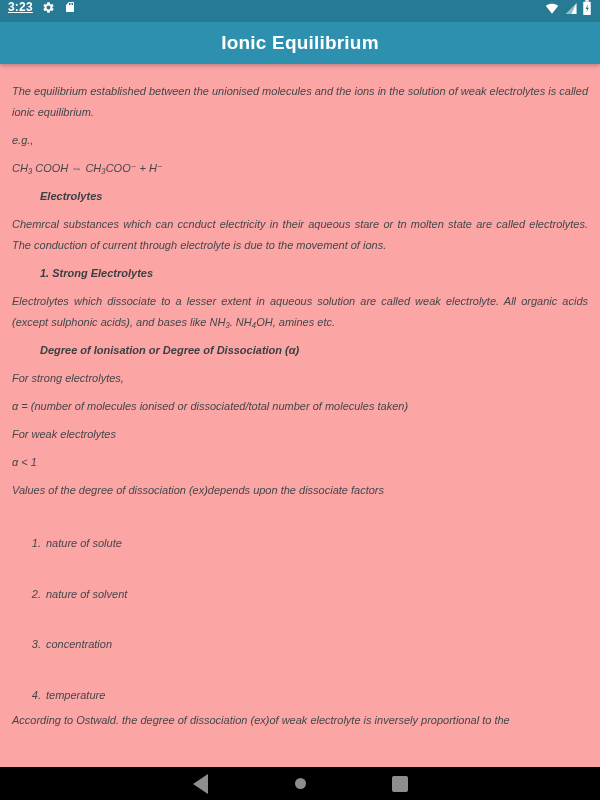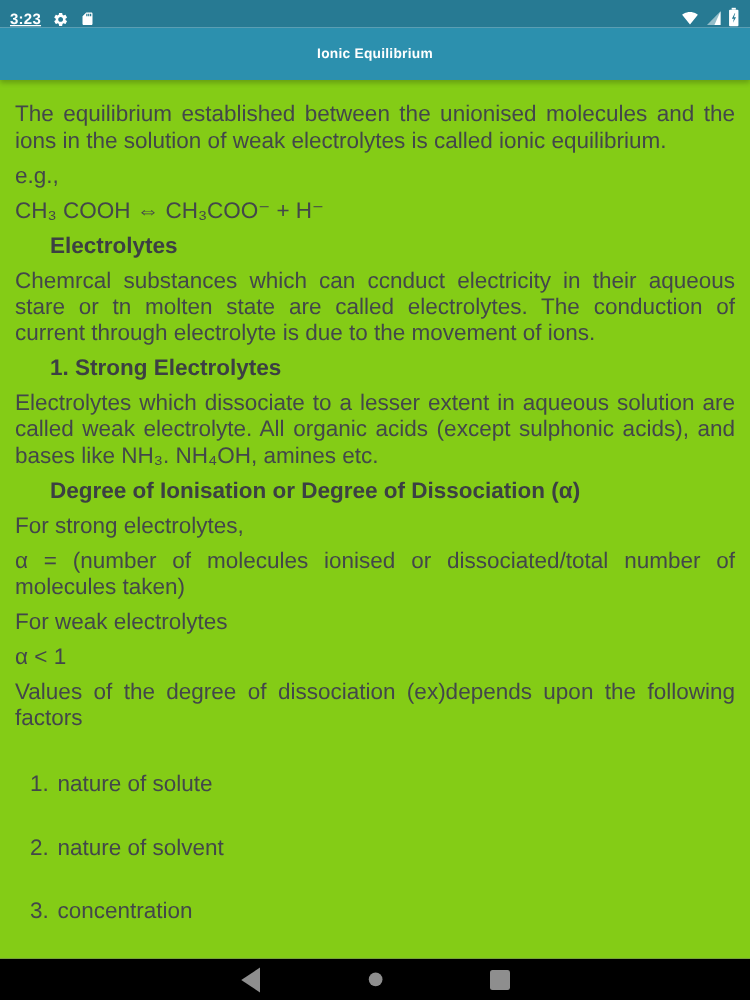--- a/index.html
+++ b/index.html
@@ -4,40 +4,40 @@
 <style>
   html,body{margin:0;padding:0;background:#e8e8e8;}
   .screen{
     position:relative;width:600px;height:800px;margin:0 auto;
     background:#ffffff;overflow:hidden;
     font-family:"Liberation Sans","DejaVu Sans",sans-serif;
   }
   
   .status-bar{
     position:absolute;top:0;left:0;width:600px;height:22px;
-    background:#277a93;color:#fff;display:flex;align-items:flex-end;
+    background:#277a93;color:#fff;display:flex;align-items:flex-start;
     padding:0 8px;box-sizing:border-box;z-index:3;text-decoration:underline;
   }
   .status-left{display:flex;align-items:center;gap:9px;}
   .status-time{font-size:12px;font-weight:700;letter-spacing:.2px;}
   .status-right{margin-left:auto;display:flex;align-items:center;gap:4px;}
   .sicon{display:inline-flex;align-items:center;justify-content:center;}
   
   .app-bar{
     position:absolute;top:22px;left:0;width:600px;height:42px;
     background:#2c90ae;display:flex;align-items:center;justify-content:center;
     box-shadow:0 2px 4px rgba(0,0,0,0.22);z-index:2;
   }
-  .app-bar-title{color:#ffffff;font-size:11px;font-weight:700;letter-spacing:.2px;}
+  .app-bar-title{color:#ffffff;font-size:19px;font-weight:700;letter-spacing:.2px;}
   
   .content{
     position:absolute;top:64px;left:0;width:600px;height:703px;
-    background:#84cc16;box-sizing:border-box;
+    background:#fca5a5;box-sizing:border-box;
     padding:10px 12px 0 12px;overflow:hidden;
-    color:#43474a;font-size:18px;line-height:21px;
+    color:#43474a;font-size:11px;line-height:21px;font-style:italic;
   }
   .para{margin:7px 0;text-align:justify;}
   .heading{margin:7px 0;font-weight:700;color:#3c4043;padding-left:28px;}
   .formula{margin:7px 0;white-space:nowrap;}
   ol.factors{margin:7px 0;padding-left:32px;}
   ol.factors li{line-height:16.5px;padding-left:2px;margin-top:34px;}
   
   .nav-bar{
     position:absolute;bottom:0;left:0;width:600px;height:33px;
     background:#000000;z-index:3;
@@ -101,21 +101,21 @@
     <p class="formula">CH₃ COOH ⇔ CH₃COO⁻ + H⁻</p>
     <p class="heading">Electrolytes</p>
     <p class="para">Chemrcal substances which can ccnduct electricity in their aqueous stare or tn molten state are called electrolytes. The conduction of current through electrolyte is due to the movement of ions.</p>
     <p class="heading">1. Strong Electrolytes</p>
     <p class="para">Electrolytes which dissociate to a lesser extent in aqueous solution are called weak electrolyte. All organic acids (except sulphonic acids), and bases like NH₃. NH₄OH, amines etc.</p>
     <p class="heading">Degree of Ionisation or Degree of Dissociation (α)</p>
     <p class="para">For strong electrolytes,</p>
     <p class="para">α = (number of molecules ionised or dissociated/total number of molecules taken)</p>
     <p class="para">For weak electrolytes</p>
     <p class="para">α &lt; 1</p>
-    <p class="para">Values of the degree of dissociation (ex)depends upon the following factors</p>
+    <p class="para">Values of the degree of dissociation (ex)depends upon the dissociate factors</p>
     <ol class="factors">
       <li>nature of solute</li>
       <li>nature of solvent</li>
       <li>concentration</li>
       <li>temperature</li>
     </ol>
     <p class="para">According to Ostwald. the degree of dissociation (ex)of weak electrolyte is inversely proportional to the</p>
   </div>
 
   <div class="nav-bar">

